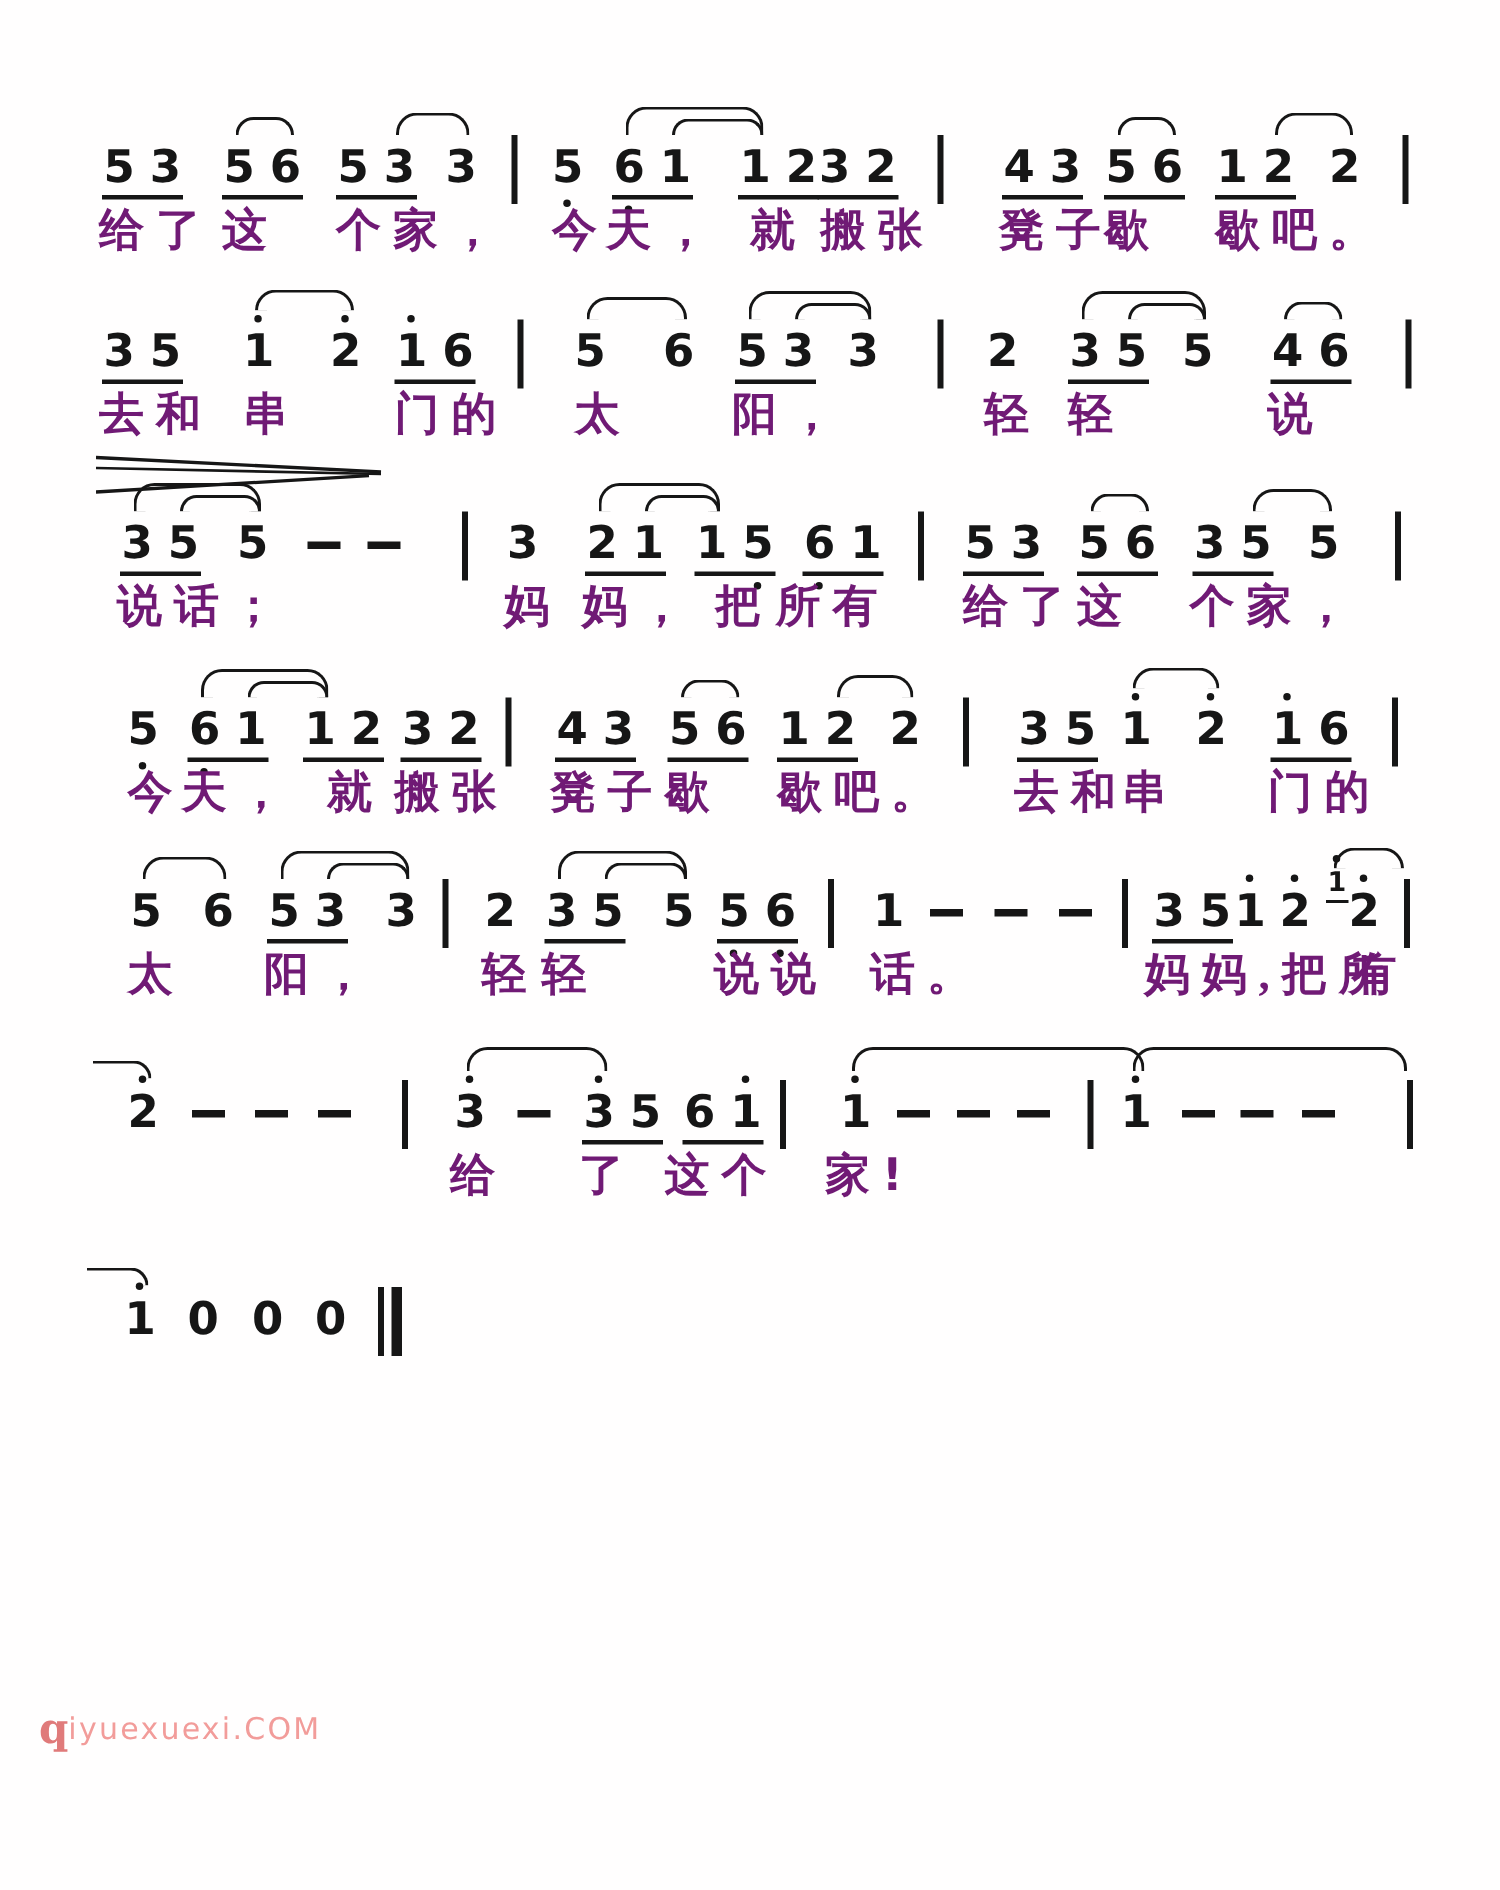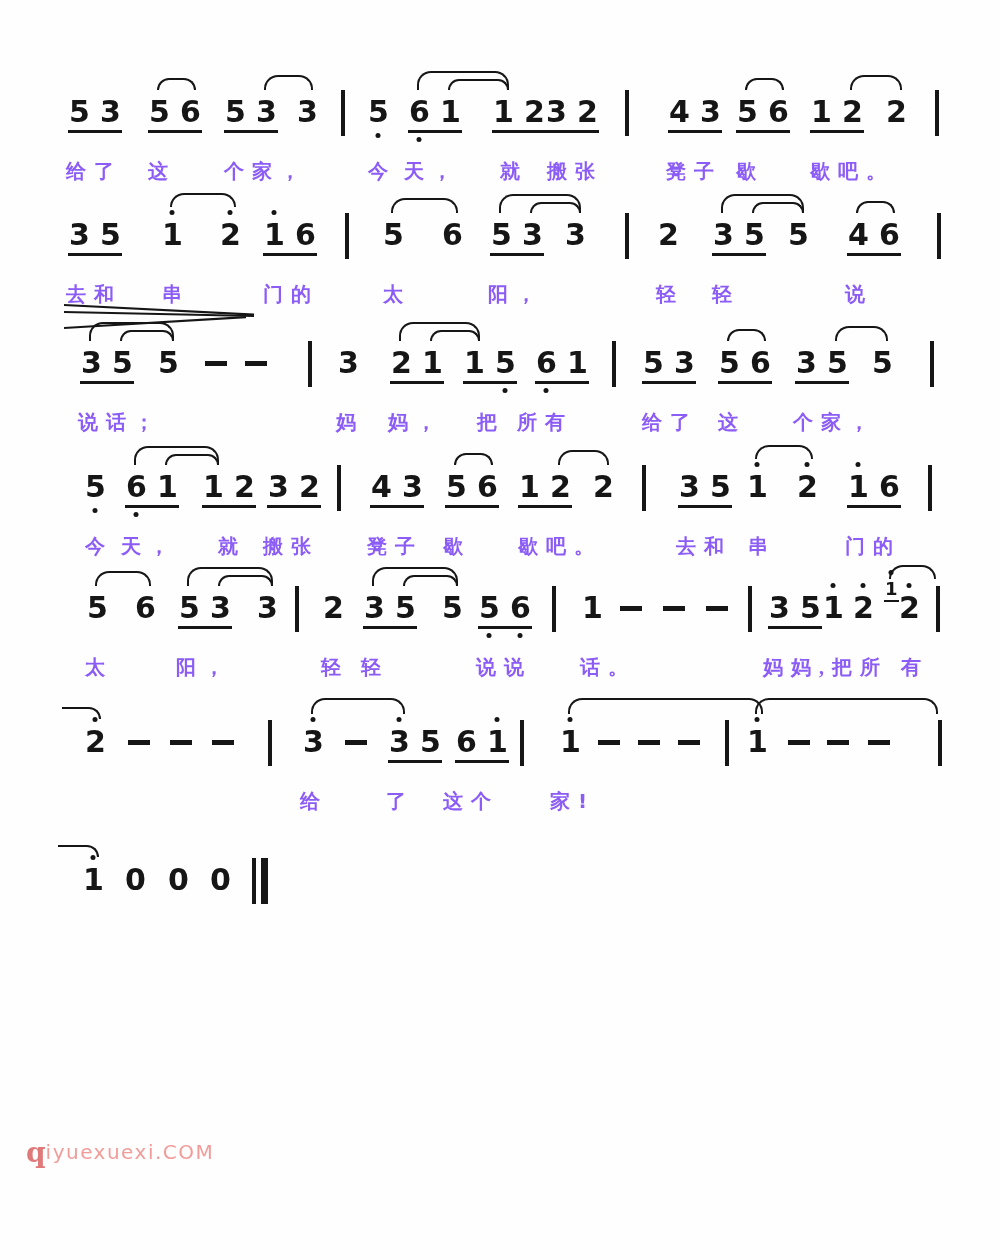--- a/index.html
+++ b/index.html
@@ -17,22 +17,22 @@
   .dashln{width:22px;height:5px;background:#161616;}
   .barline{width:3.5px;height:46px;background:#161616;}
   .finalbar{display:flex;height:46px;}
   .finalbar i{display:block;height:46px;background:#161616;}
   .finalbar .b1{width:4px;}
   .finalbar .b2{width:6.5px;margin-left:5px;}
   .grace{font-size:18px;line-height:18px;border-bottom:2.5px solid #161616;padding:0 1px 2px 1px;}
   .slur{position:absolute;border:2.5px solid #161616;border-bottom:none;
         border-radius:14px 14px 0 0;background:transparent;}
   .slur.in{border-left:none;border-radius:0 14px 0 0;}
-  .lyr{position:absolute;top:61px;white-space:nowrap;letter-spacing:8px;
-       font-family:"DejaVu Sans",sans-serif;font-weight:bold;font-size:20px;color:#8b5cf6;}
+  .lyr{position:absolute;top:36px;white-space:nowrap;letter-spacing:8px;
+       font-family:"DejaVu Sans",sans-serif;font-weight:bold;font-size:30px;color:#701a75;}
   .hairpin{position:absolute;}
   .wm{position:absolute;left:26px;top:1136px;white-space:nowrap;}
   .wm-lead{font-family:"DejaVu Serif",serif;font-weight:bold;font-size:28px;color:#e07a7a;}
   .wm-rest{font-family:"DejaVu Sans",sans-serif;font-size:20px;color:#f29c9a;
            letter-spacing:1.5px;vertical-align:3px;}
 </style>
 </head>
 <body>
 
 <div class="sheet">

